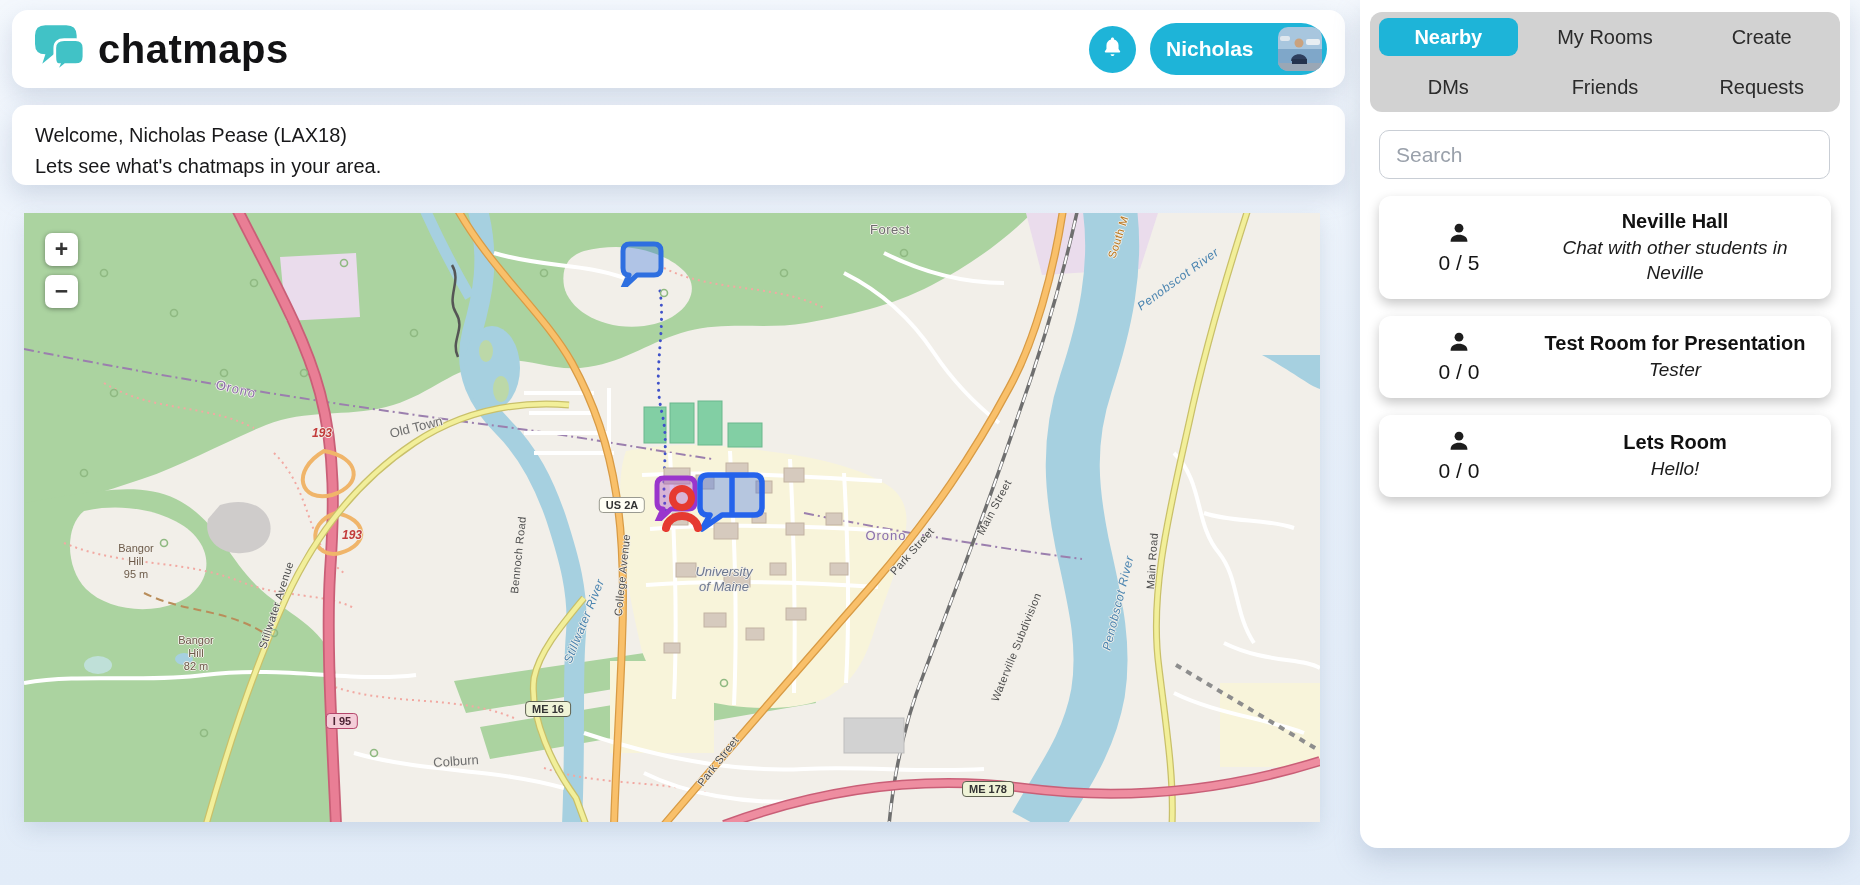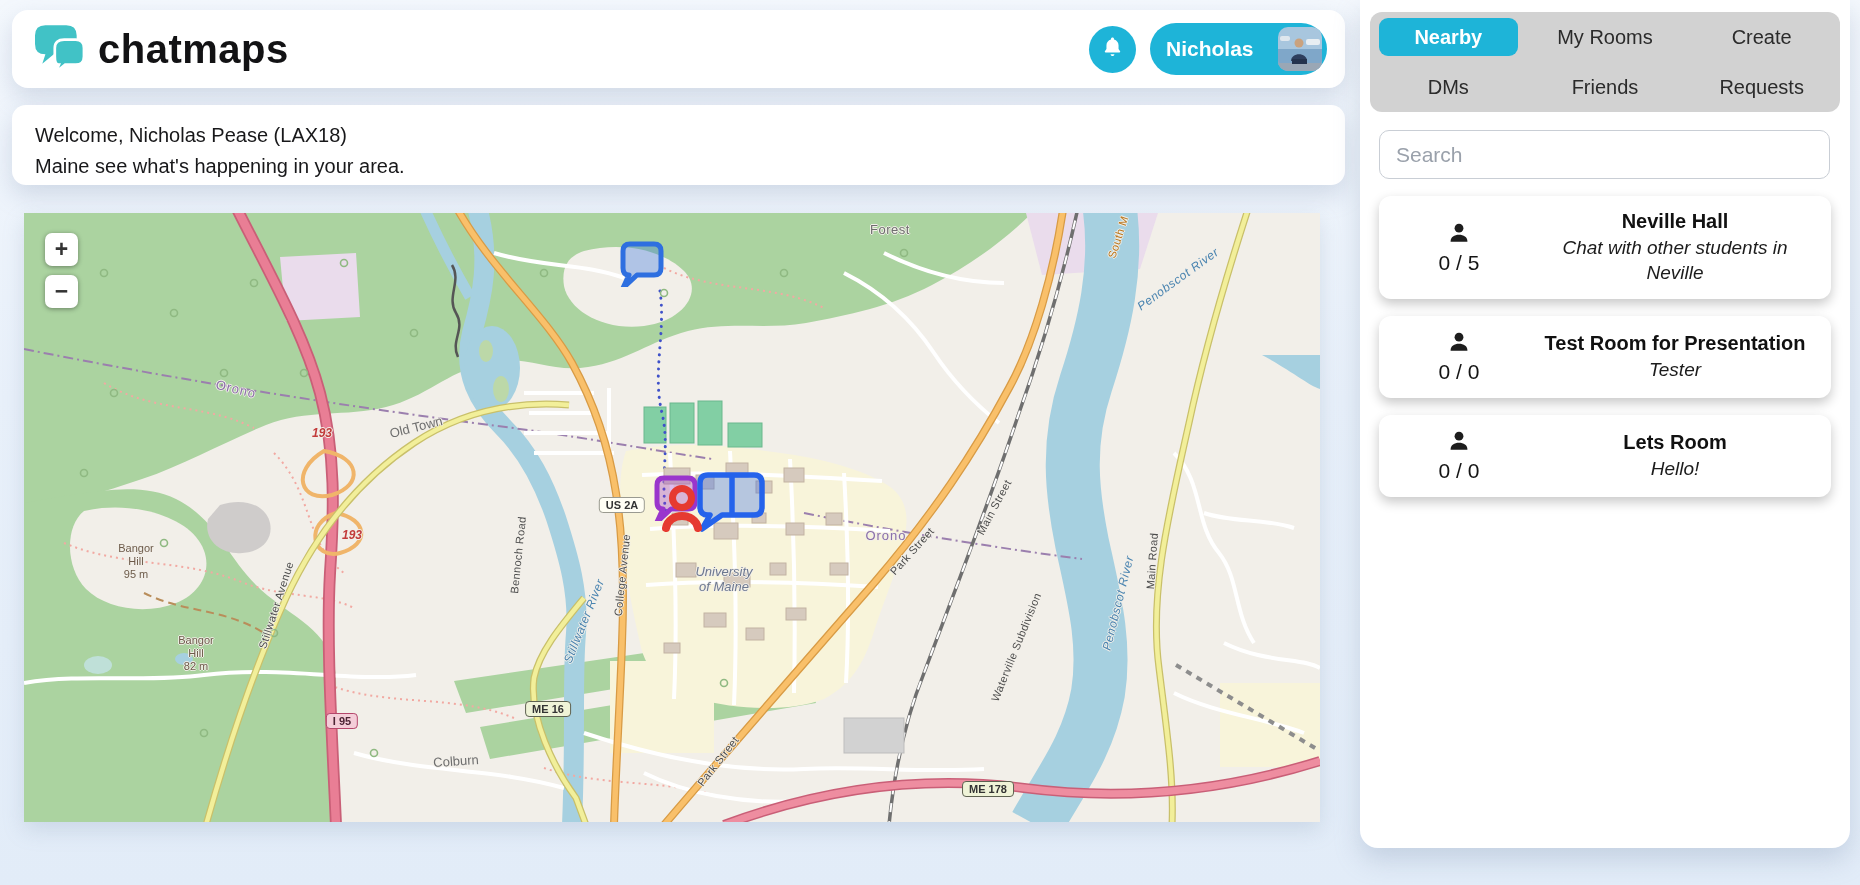--- a/index.html
+++ b/index.html
@@ -102,21 +102,21 @@
             <path d="M13 34c0-9 16-9 16 0z" fill="#2e3f5e"></path>
             <rect x="14" y="32" width="15" height="5" fill="#24334d"></rect>
           </svg>
         </span>
       </button>
     </div>
   </header>
 
   <section class="card welcome-card">
     <p>Welcome, Nicholas Pease (LAX18)</p>
-    <p>Maine see what's happening in your area.</p>
+    <p>Lets see what's chatmaps in your area.</p>
   </section>
 
   <div class="map">
     <svg class="map-base" viewBox="0 0 1296 609" width="1296" height="609" preserveAspectRatio="none">
       <rect width="1296" height="609" fill="#f2efe9"></rect>
 
       <path d="M0 0 H1008 C980 28 946 52 908 72 C866 94 824 102 782 110 C742 117 704 108 664 118 C626 128 604 148 564 154 C524 160 502 140 462 150 C422 160 402 184 362 194 C322 204 282 196 242 212 C202 228 160 252 118 266 C78 280 38 290 0 298 Z" fill="#abd3a0"></path>
       <path d="M0 290 C52 282 112 266 152 286 C192 306 202 342 232 372 C262 402 300 412 310 452 C318 482 300 522 310 562 L316 609 H0 Z" fill="#abd3a0"></path>
       <path d="M60 298 C102 288 152 300 172 324 C192 348 182 378 152 390 C122 402 82 396 62 376 C42 356 40 314 60 298 Z" fill="#f2efe9"></path>
       <path d="M560 38 C600 28 640 38 660 58 C680 78 660 108 620 113 C580 118 545 98 540 73 C537 53 545 43 560 38 Z" fill="#f2efe9"></path>

